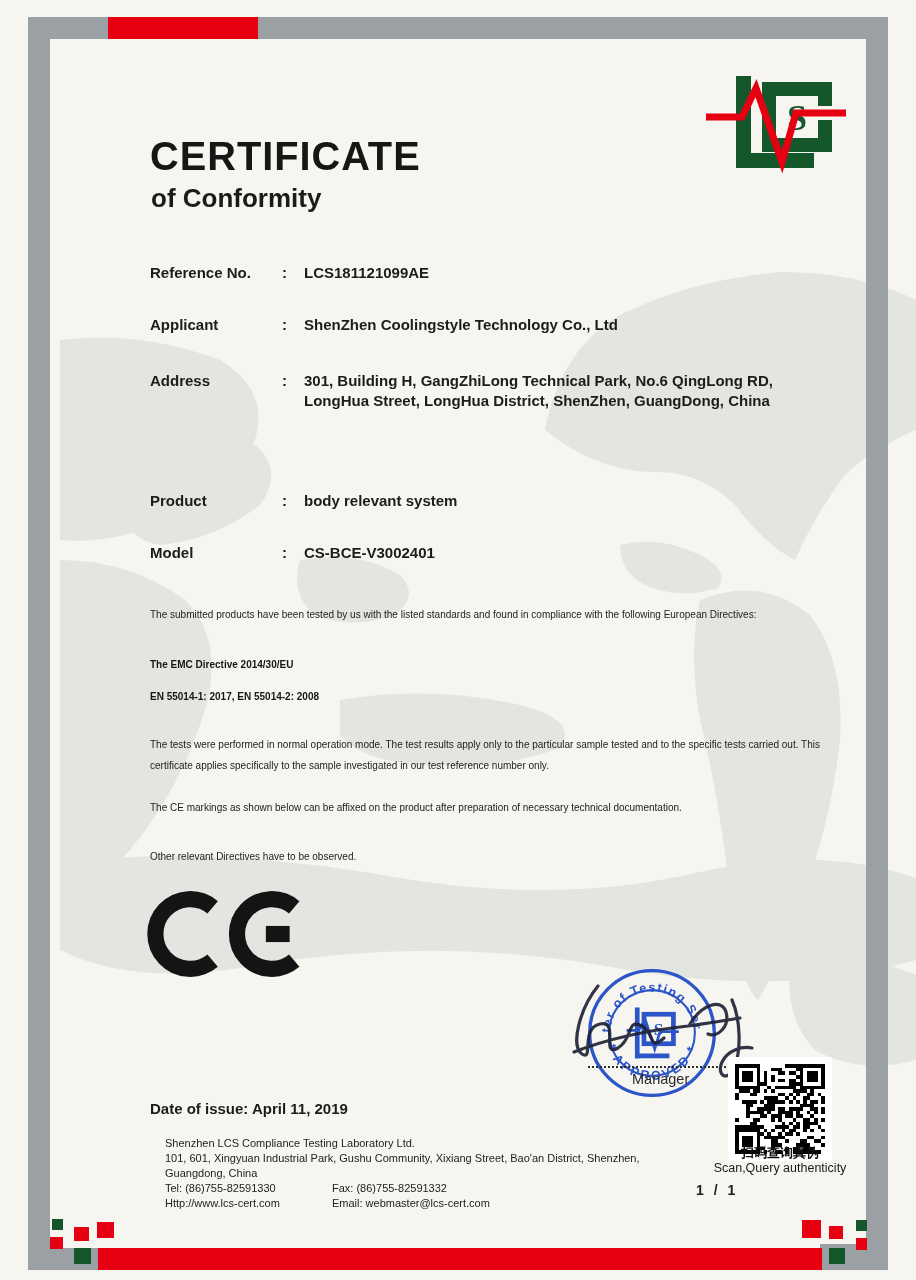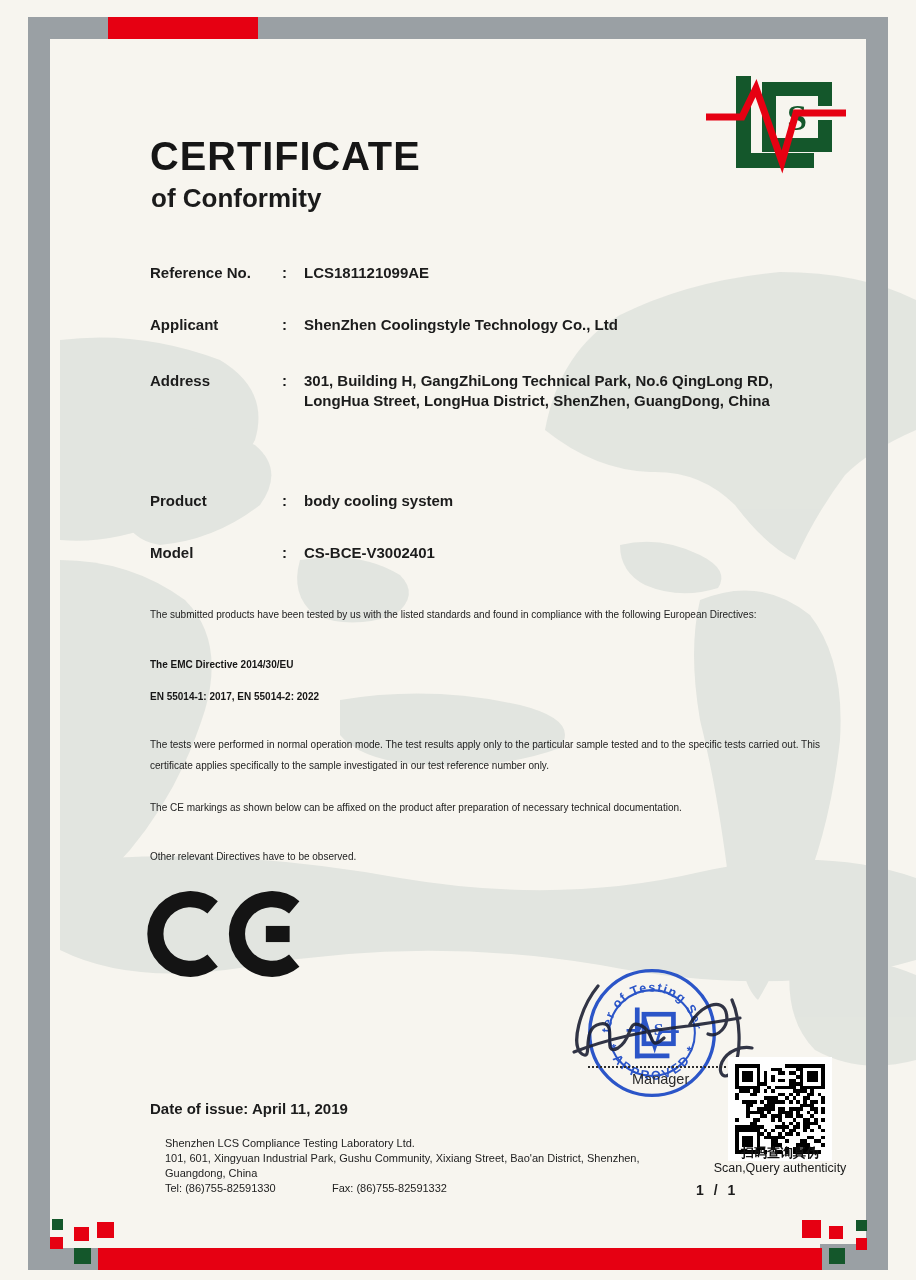--- a/index.html
+++ b/index.html
@@ -124,29 +124,29 @@
   <div class="field" style="top:263px;">
     <span class="lbl">Reference No.</span><span class="col">:</span><span class="val">LCS181121099AE</span>
   </div>
   <div class="field" style="top:315px;">
     <span class="lbl">Applicant</span><span class="col">:</span><span class="val">ShenZhen Coolingstyle Technology Co., Ltd</span>
   </div>
   <div class="field" style="top:371px;">
     <span class="lbl">Address</span><span class="col">:</span><span class="val">301, Building H, GangZhiLong Technical Park, No.6 QingLong RD, LongHua Street, LongHua District, ShenZhen, GuangDong, China</span>
   </div>
   <div class="field" style="top:491px;">
-    <span class="lbl">Product</span><span class="col">:</span><span class="val">body cooling system</span>
+    <span class="lbl">Product</span><span class="col">:</span><span class="val">body relevant system</span>
   </div>
   <div class="field" style="top:543px;">
     <span class="lbl">Model</span><span class="col">:</span><span class="val">CS-BCE-V3002401</span>
   </div>
 
   <div class="para" style="top:605px;">The submitted products have been tested by us with the listed standards and found in compliance with the following European Directives:</div>
   <div class="para bold" style="top:655px;">The EMC Directive 2014/30/EU</div>
-  <div class="para bold" style="top:687px;">EN 55014-1: 2017, EN 55014-2: 2022</div>
+  <div class="para bold" style="top:687px;">EN 55014-1: 2017, EN 55014-2: 2008</div>
   <div class="para" style="top:735px;">The tests were performed in normal operation mode. The test results apply only to the particular sample tested and to the specific tests carried out. This certificate applies specifically to the sample investigated in our test reference number only.</div>
   <div class="para" style="top:798px;">The CE markings as shown below can be affixed on the product after preparation of necessary technical documentation.</div>
   <div class="para" style="top:847px;">Other relevant Directives have to be observed.</div>
 
   <svg class="ce" width="170" height="102" viewBox="0 0 200 110">
     <g fill="none" stroke="#141414" stroke-width="19">
       <path d="M78.4,23.6 A41,41 0 1 0 78.4,86.4"></path>
       <path d="M174.4,23.6 A41,41 0 1 0 174.4,86.4"></path>
       <path d="M141,55 h28"></path>
     </g>
@@ -432,15 +432,16 @@
   </div>
   <div class="qr-caption-cn">扫码查询真伪</div>
   <div class="qr-caption-en">Scan,Query authenticity</div>
   <div class="page-num">1 / 1</div>
 
   <div class="footer">
     <div>Shenzhen LCS Compliance Testing Laboratory Ltd.</div>
     <div>101, 601, Xingyuan Industrial Park, Gushu Community, Xixiang Street, Bao'an District, Shenzhen,</div>
     <div>Guangdong, China</div>
     <div class="cols"><span class="c1">Tel: (86)755-82591330</span><span>Fax: (86)755-82591332</span></div>
+    <div class="cols"><span class="c1">Http://www.lcs-cert.com</span><span>Email: webmaster@lcs-cert.com</span></div>
   </div>
 
 </div>
 
 </body></html>

